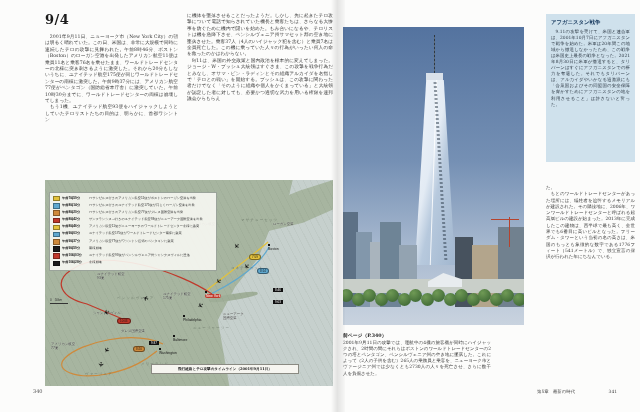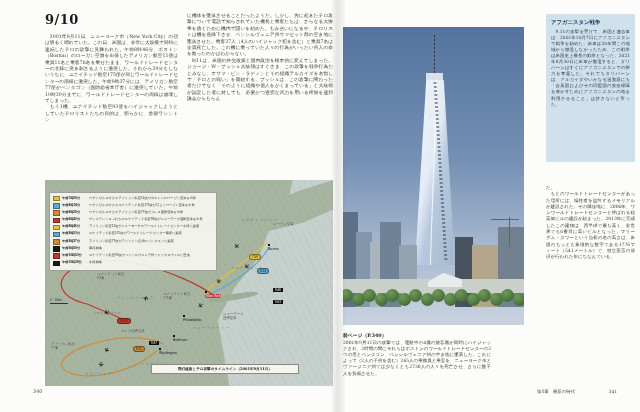--- a/index.html
+++ b/index.html
@@ -86,21 +86,21 @@
         text-align:justify;color:#3a3a3a;white-space:pre-line;}
   .rfooter{position:absolute;left:200px;top:389px;width:80px;display:flex;justify-content:space-between;
         font-size:4.4px;color:#444;}
 </style>
 </head>
 <body>
 
 <div class="spread">
 
   <div class="page page-left">
-    <h1 class="title">9/10</h1>
+    <h1 class="title">9/4</h1>
     <div class="col col1">　2001年9月11日、ニューヨーク市（New York City）の朝は明るく晴れていた。この日、米国は、非常に大規模で同時に連続したテロの攻撃に見舞われた。午前8時46分、ボストン（Boston）のローガン空港を出発したアメリカン航空11便は乗員11名と乗客76名を乗せたまま、ワールドトレードセンターの北棟に突き刺さるように激突した。それから20分もしないうちに、ユナイテッド航空175便が同じワールドトレードセンターの南棟に激突した。午前9時37分には、アメリカン航空77便がペンタゴン（国防総省本庁舎）に激突していた。午前10時30分までに、ワールドトレードセンターの両棟は崩壊してしまった。
 　もう1機、ユナイテッド航空93便をハイジャックしようとしていたテロリストたちの目的は、明らかに、首都ワシントン</div>
     <div class="col col2">に機体を墜落させることだったようだ。しかし、先に起きたテロ攻撃について電話で知らされていた機長と乗客たちは、さらなる大惨事を防ぐために機内で闘いを始めた。もみ合いになるや、テロリストは機を急降下させ、ペンシルヴェニア州サマセット郡の空き地に墜落させた。乗客37人（4人のハイジャック犯を含む）と乗員7名は全員死亡した。この機に乗っていた人々の行為がいったい何人の命を救ったのかはわからない。
 　9/11は、米国の外交政策と国内政治を根本的に変えてしまった。ジョージ・W・ブッシュ大統領はすぐさま、この攻撃を戦争行為だとみなし、オサマ・ビン・ラディンとその組織アルカイダを名指しで「テロとの戦い」を開始する。ブッシュは、この攻撃に関わった者だけでなく「そのように組織や個人をかくまっている」と大統領が認定した者に対しても、必要かつ適切な武力を用いる権限を連邦議会からもらえ</div>
 
     <div class="map">
       <div class="land"></div>
       <div class="land2"></div>
       <div class="longisland"></div>
       <div class="terrain"></div>

